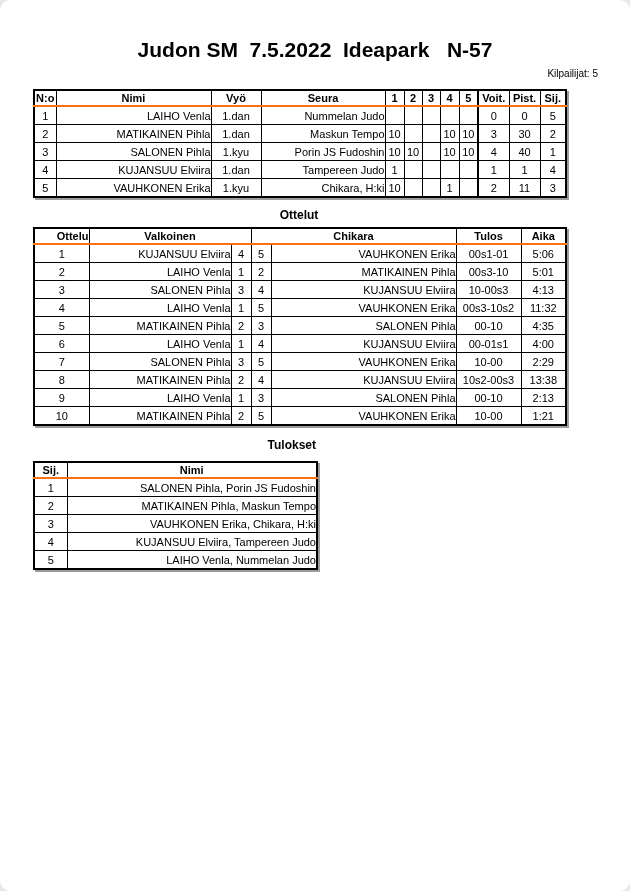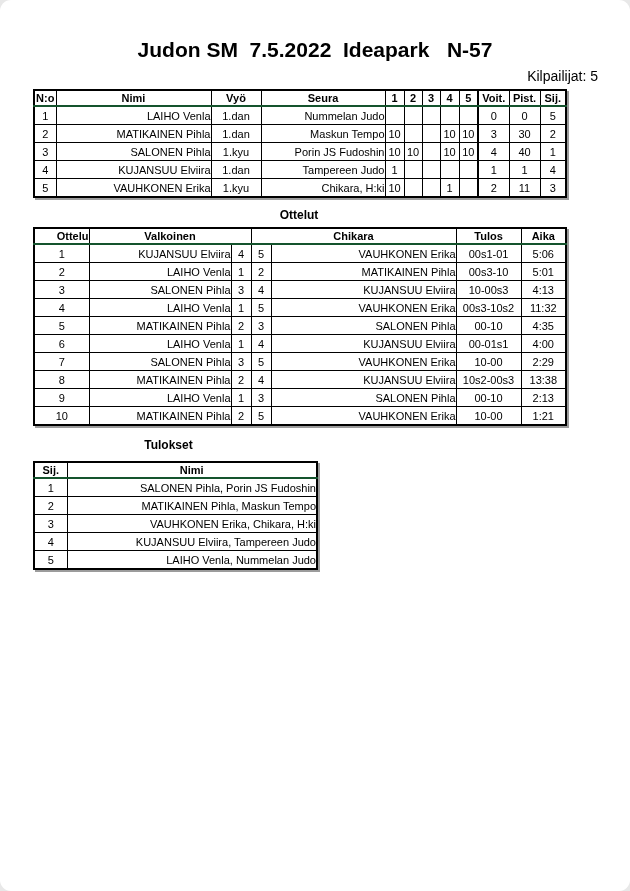--- a/index.html
+++ b/index.html
@@ -14,36 +14,36 @@
     position:absolute; top:38px; left:0; width:630px;
     text-align:center; font-weight:bold; font-size:21px;
     white-space:pre;
   }
   .sec-heading {
     position:absolute; font-weight:bold; font-size:12px; text-align:center;
     white-space:pre;
   }
   #h-kilpailijat { top:66px; left:33px; width:406px; }
   #h-ottelut    { top:208px; left:33px; width:532px; }
-  #h-tulokset   { top:438px; left:27px; width:283px; }
+  #h-tulokset   { top:438px; left:33px; width:283px;text-align:right; }
   #count-label {
-    position:absolute; top:68px; right:32px; font-size:14px;
+    position:absolute; top:68px; right:32px; font-size:10px;
   }
   table {
     position:absolute; border-collapse:collapse; table-layout:fixed;
     background:#fff; border:2px solid #000;
     box-shadow:2px 2px 0 #9c9c9c;
     font-size:11px;
   }
   td, th {
     border:1px solid #000; padding:0; height:17px;
     overflow:hidden; white-space:nowrap; vertical-align:middle;
     font-weight:normal;
   }
-  th { font-weight:bold; border-bottom:2px solid #14532d; height:14px; text-align:center; }
+  th { font-weight:bold; border-bottom:2px solid #f97316; height:14px; text-align:center; }
   .lft { text-align:right; padding-left:5px; }
   .ctr { text-align:center; }
   .thickR { border-right:2px solid #000; }
   #t-kilpailijat { left:33px; top:89px;  width:532px; }
   #t-ottelut     { left:33px; top:227px; width:532px; }
   #t-tulokset    { left:33px; top:461px; width:283px; }
 </style>
 </head>
 <body>
 

